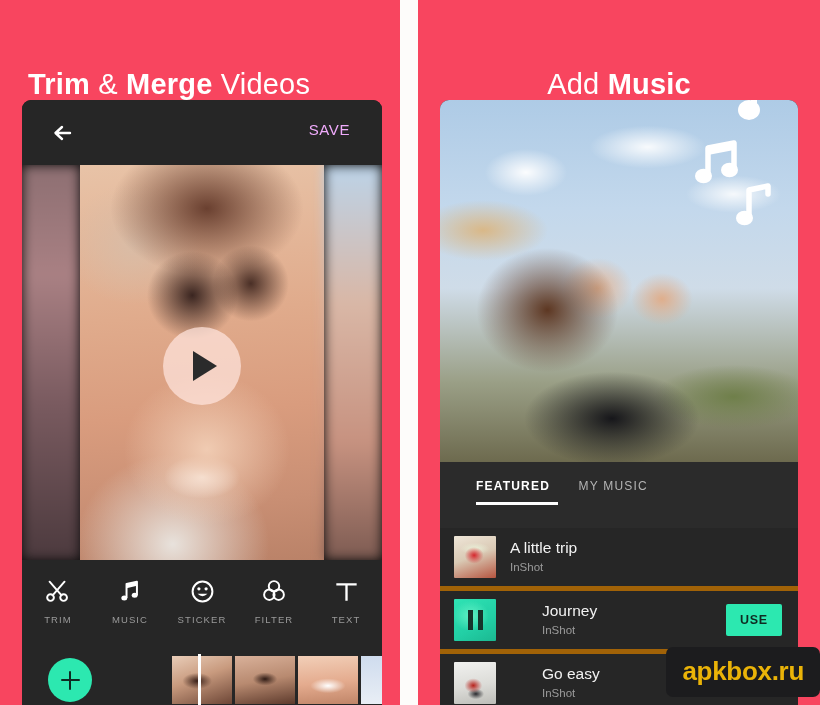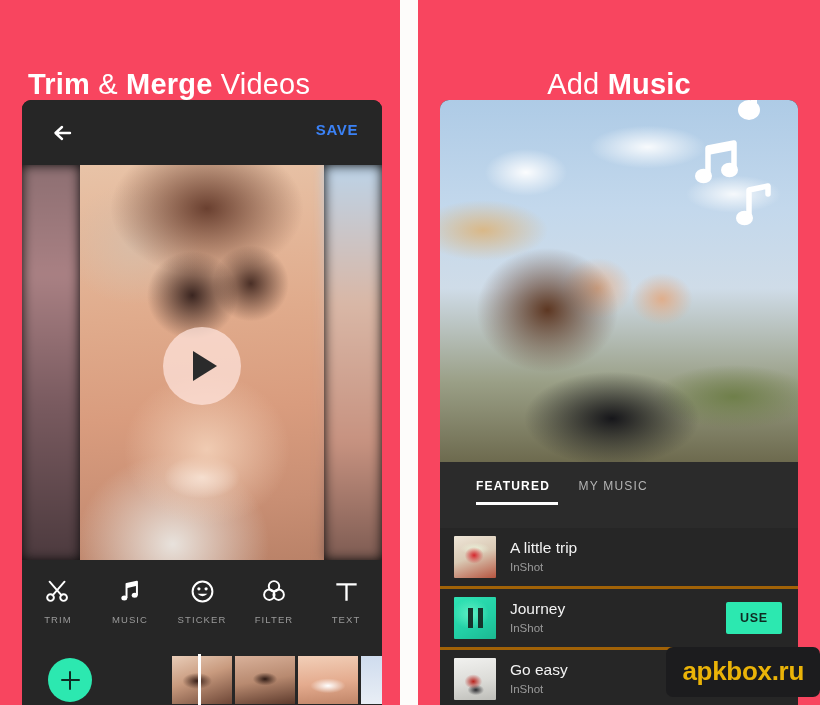--- a/index.html
+++ b/index.html
@@ -35,22 +35,22 @@
     position:absolute;left:22px;top:100px;width:360px;height:605px;
     background:#262626;border-radius:9px 9px 0 0;overflow:hidden;
   }
   .topbar{
     position:relative;height:65px;background:#262626;
   }
   .back-icon{
     position:absolute;left:26px;top:18px;width:30px;height:30px;
   }
   .save-label{
-    position:absolute;right:24px;top:21px;
-    color:#3b82f6;font-size:15px;font-weight:700;letter-spacing:.6px;
+    position:absolute;right:32px;top:21px;
+    color:#f0abfc;font-size:15px;font-weight:400;letter-spacing:.6px;
   }
 
   
   .preview{position:relative;height:395px;overflow:hidden;background:#0c0c0c;}
   .preview-blur-l,.preview-blur-r{position:absolute;top:0;bottom:0;width:58px;}
   .preview-blur-l{left:0;background:linear-gradient(180deg,#8d6f72 0%,#a98083 28%,#7a5b60 60%,#4c3a3e 100%);filter:blur(6px);}
   .preview-blur-r{right:0;background:linear-gradient(180deg,#bcd3e8 0%,#d9b7a6 35%,#c79280 70%,#7d5b52 100%);filter:blur(6px);}
   .preview-photo{
     position:absolute;left:58px;right:58px;top:0;bottom:0;
     background:
@@ -131,21 +131,21 @@
 
   
   .tabs{position:relative;height:52px;background:#2b2b2b;padding-left:36px;padding-top:14px;}
   .tab{display:inline-block;font-size:12px;letter-spacing:1.2px;position:relative;}
   .tab-active{color:#ffffff;font-weight:700;}
   .tab-idle{color:#b4b4b4;margin-left:24px;font-weight:400;}
   .tab-underline{position:absolute;left:36px;top:40px;width:82px;height:2.6px;background:#fff;}
 
   
   .track{position:relative;display:flex;align-items:center;height:58px;padding-left:14px;background:#262626;}
-  .track + .track{border-top:3px solid #a16207;}
+  .track + .track{border-top:5px solid #a16207;gap:32px;}
   .thumb{width:42px;height:42px;flex:none;border-radius:1px;}
   .th-melon{background:
       radial-gradient(ellipse 34% 30% at 48% 46%, #d6282e 0%, rgba(214,40,46,0) 66%),
       radial-gradient(ellipse 50% 20% at 50% 30%, #e9f0d8 0%, rgba(233,240,216,0) 70%),
       linear-gradient(160deg,#efe6d8 0%,#d9c9b4 48%,#b6543f 100%);}
   .th-journey{background:
       radial-gradient(ellipse 60% 50% at 40% 40%, #5ff0c4 0%, rgba(95,240,196,0) 72%),
       linear-gradient(150deg,#2fe3b4 0%,#22cfa5 60%,#1bb891 100%);
       display:flex;align-items:center;justify-content:center;}
   .pbar{width:5px;height:20px;background:#16332b;margin:0 2.5px;}

